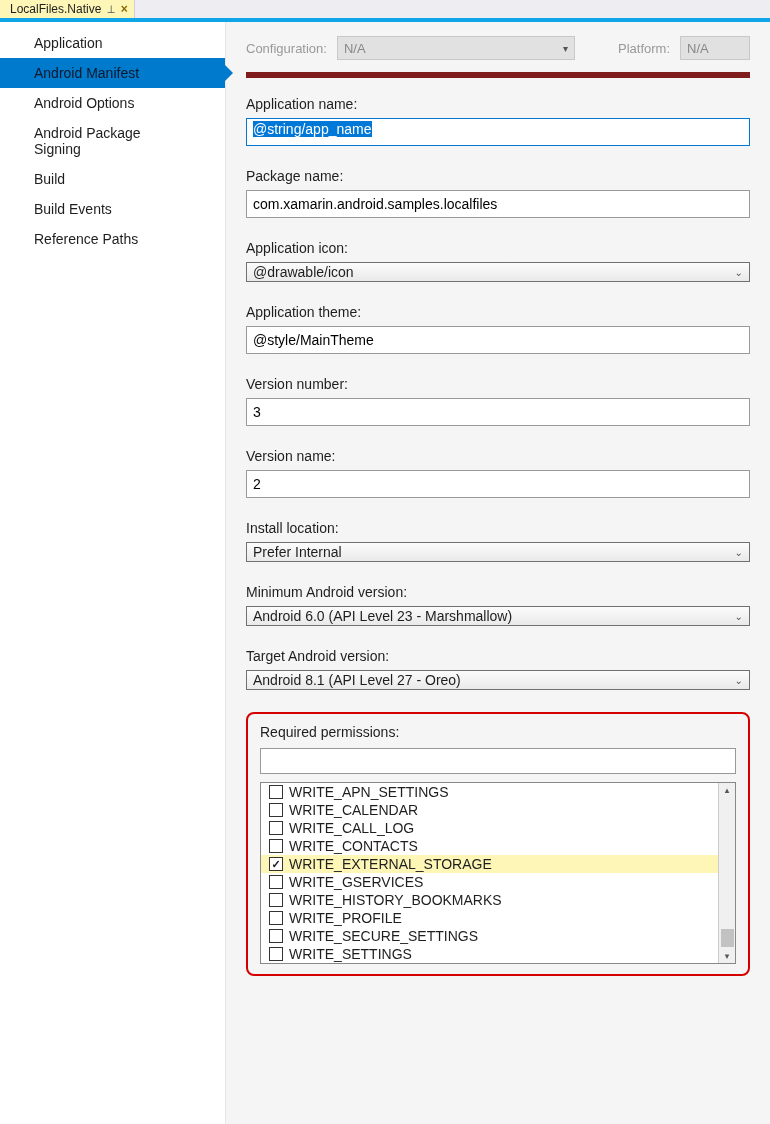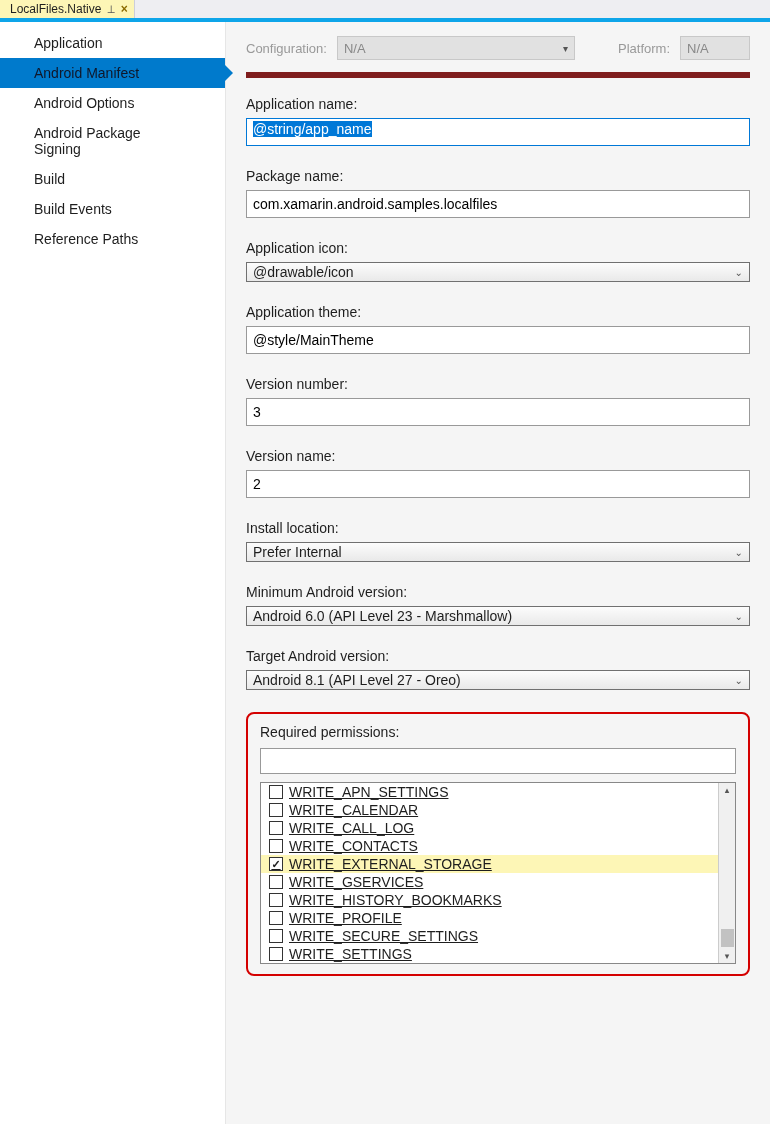--- a/index.html
+++ b/index.html
@@ -137,21 +137,20 @@
 }
 .perm-list-wrap {
   display: flex;
   border: 1px solid #888;
 }
 .perm-list {
   flex: 1;
   background: #fff;
   max-height: 220px;
   overflow: hidden;
-  text-decoration: underline;
 }
 .perm-row {
   display: flex;
   align-items: center;
   padding: 1px 8px;
   font-size: 14px;
   gap: 6px;
 }
 .perm-row.hl { background: #fdf6b6; }
 .cb {

